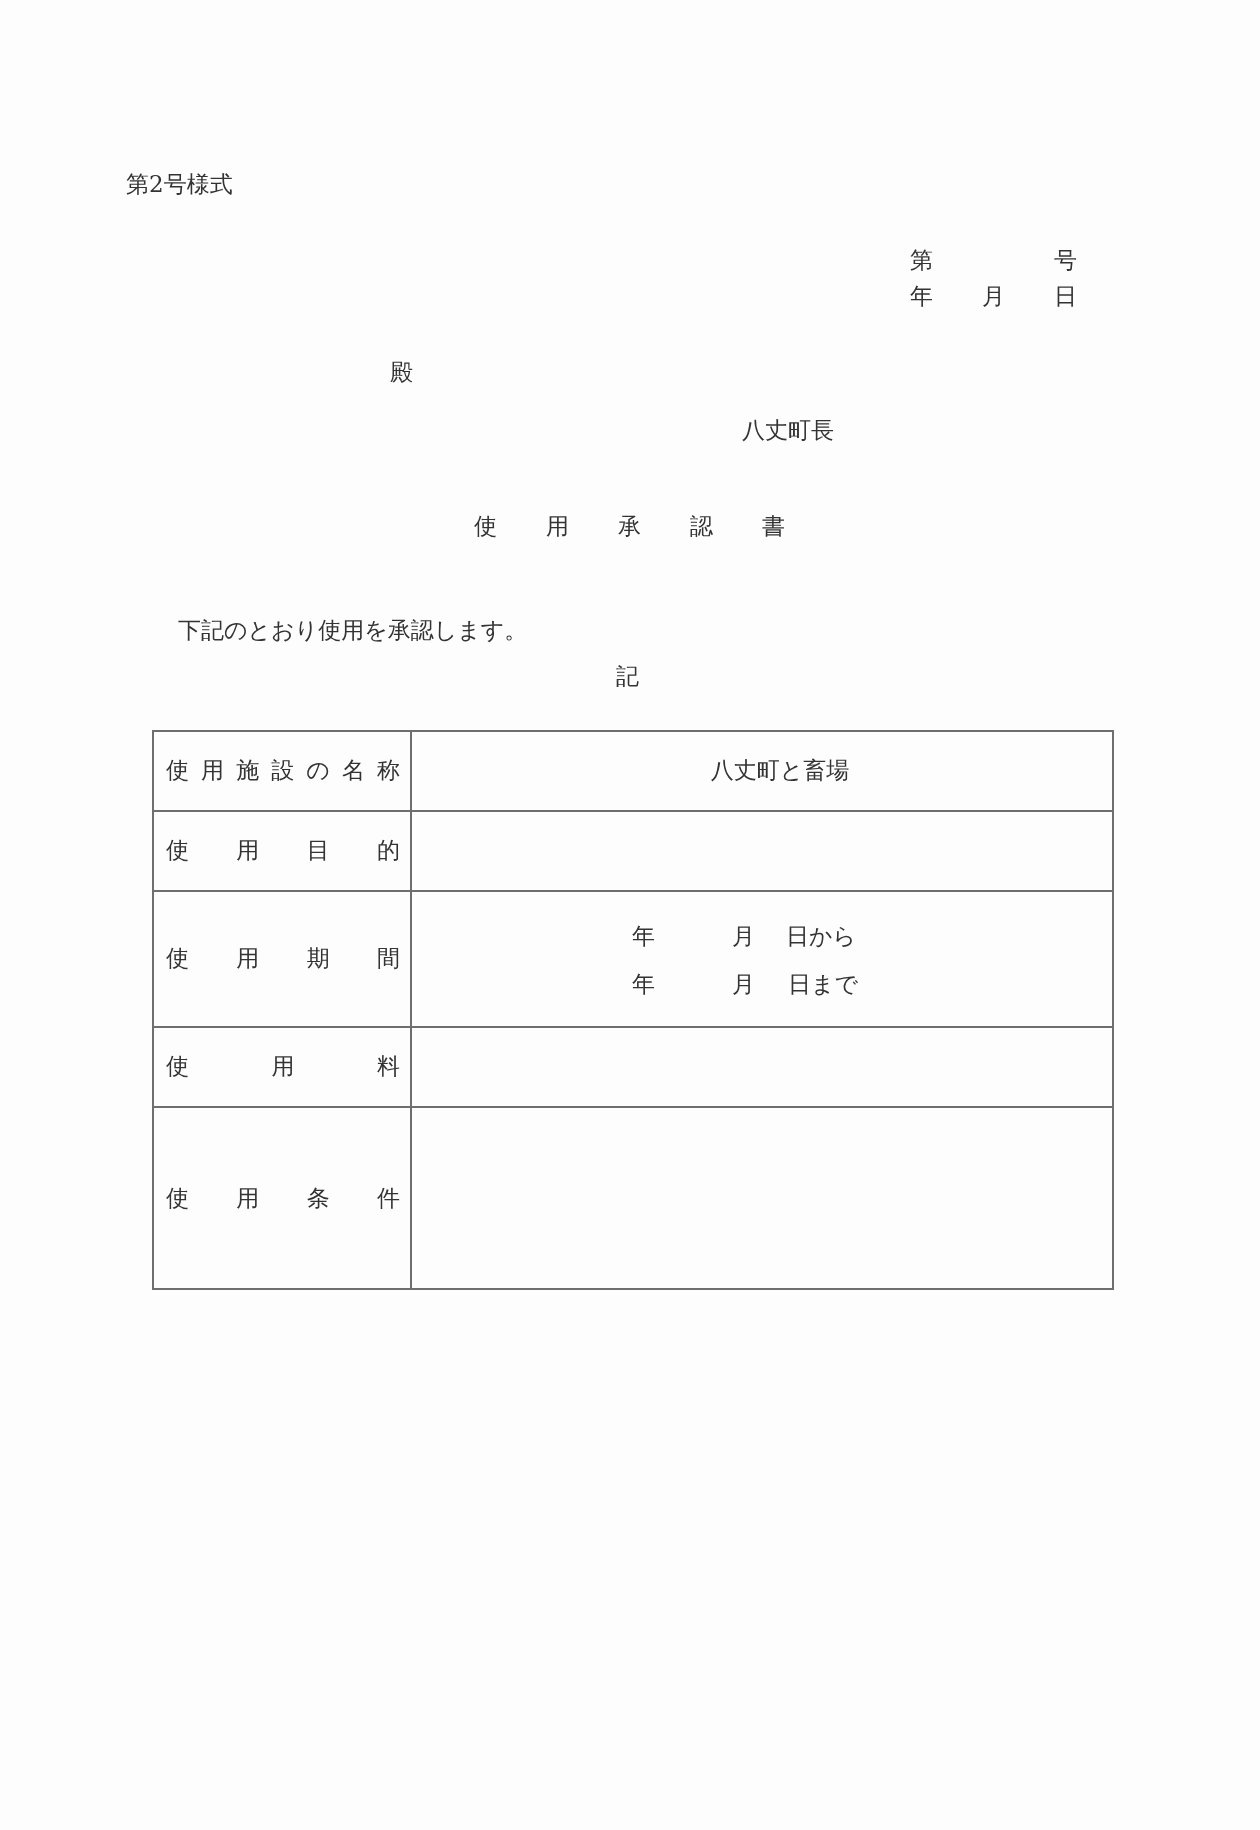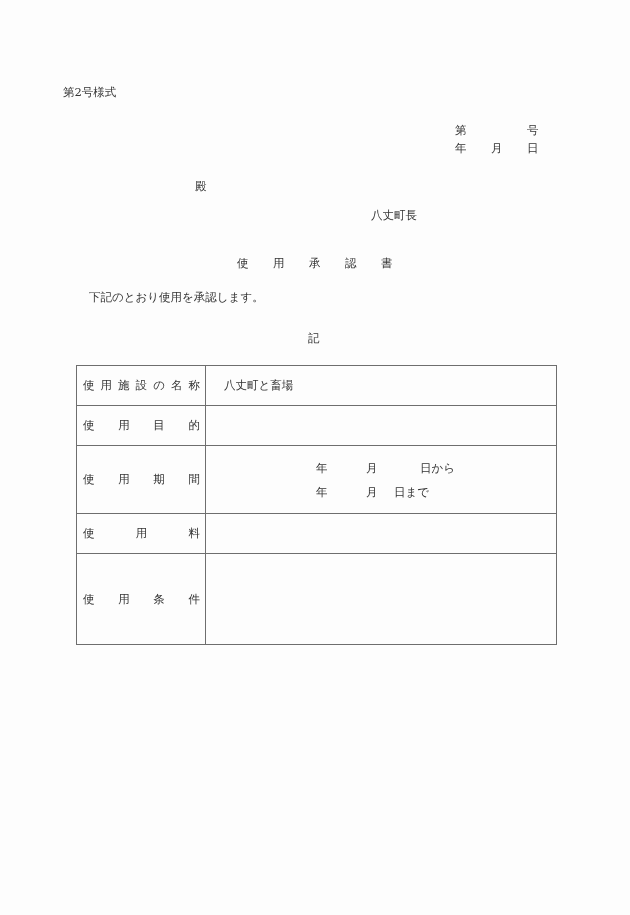--- a/index.html
+++ b/index.html
@@ -18,21 +18,21 @@
     }
     .abs { position: absolute; white-space: nowrap; line-height: 14px; }
     .form-no { left: 63px; top: 85px; }
     .num-row { left: 455px; top: 123px; width: 85px; }
     .date-row { left: 455px; top: 141px; width: 85px; }
     .num-row span, .date-row span { position: absolute; top: 0; }
     .addressee { left: 195px; top: 179px; }
     .issuer { left: 371px; top: 208px; }
     .title { left: 237px; top: 256px; width: 155px; }
     .title span { position: absolute; top: 0; }
-    .intro { left: 89px; top: 290px; }
+    .intro { left: 89px; top: 308px; }
     .ki { left: 308px; top: 331px; }
 
     table.main {
       position: absolute;
       left: 76px;
       top: 365px;
       width: 481px;
       border-collapse: collapse;
       table-layout: fixed;
     }
@@ -41,20 +41,21 @@
       padding: 0;
       vertical-align: middle;
     }
     table.main td.label {
       width: 128px;
       position: relative;
     }
     table.main td.value {
       border-left: 1.5px solid #a0a0a0;
       position: relative;
+      text-align: center;
     }
     .lbl {
       display: flex;
       justify-content: space-between;
       padding: 0 5px 0 6px;
     }
     .val-text { padding-left: 18px; }
     .period-line {
       position: relative;
       height: 14px;
@@ -130,21 +131,21 @@
         <span>使</span>
         <span>用</span>
         <span>期</span>
         <span>間</span>
       </div>
     </td>
     <td class="value">
       <div class="period-line" style="margin-bottom:10px;">
         <span style="left:110px">年</span>
         <span style="left:160px">月</span>
-        <span style="left:214px">日から</span>
+        <span style="left:187px">日から</span>
       </div>
       <div class="period-line">
         <span style="left:110px">年</span>
         <span style="left:160px">月</span>
         <span style="left:188px">日まで</span>
       </div>
     </td>
   </tr>
   <tr style="height:40px">
     <td class="label">

